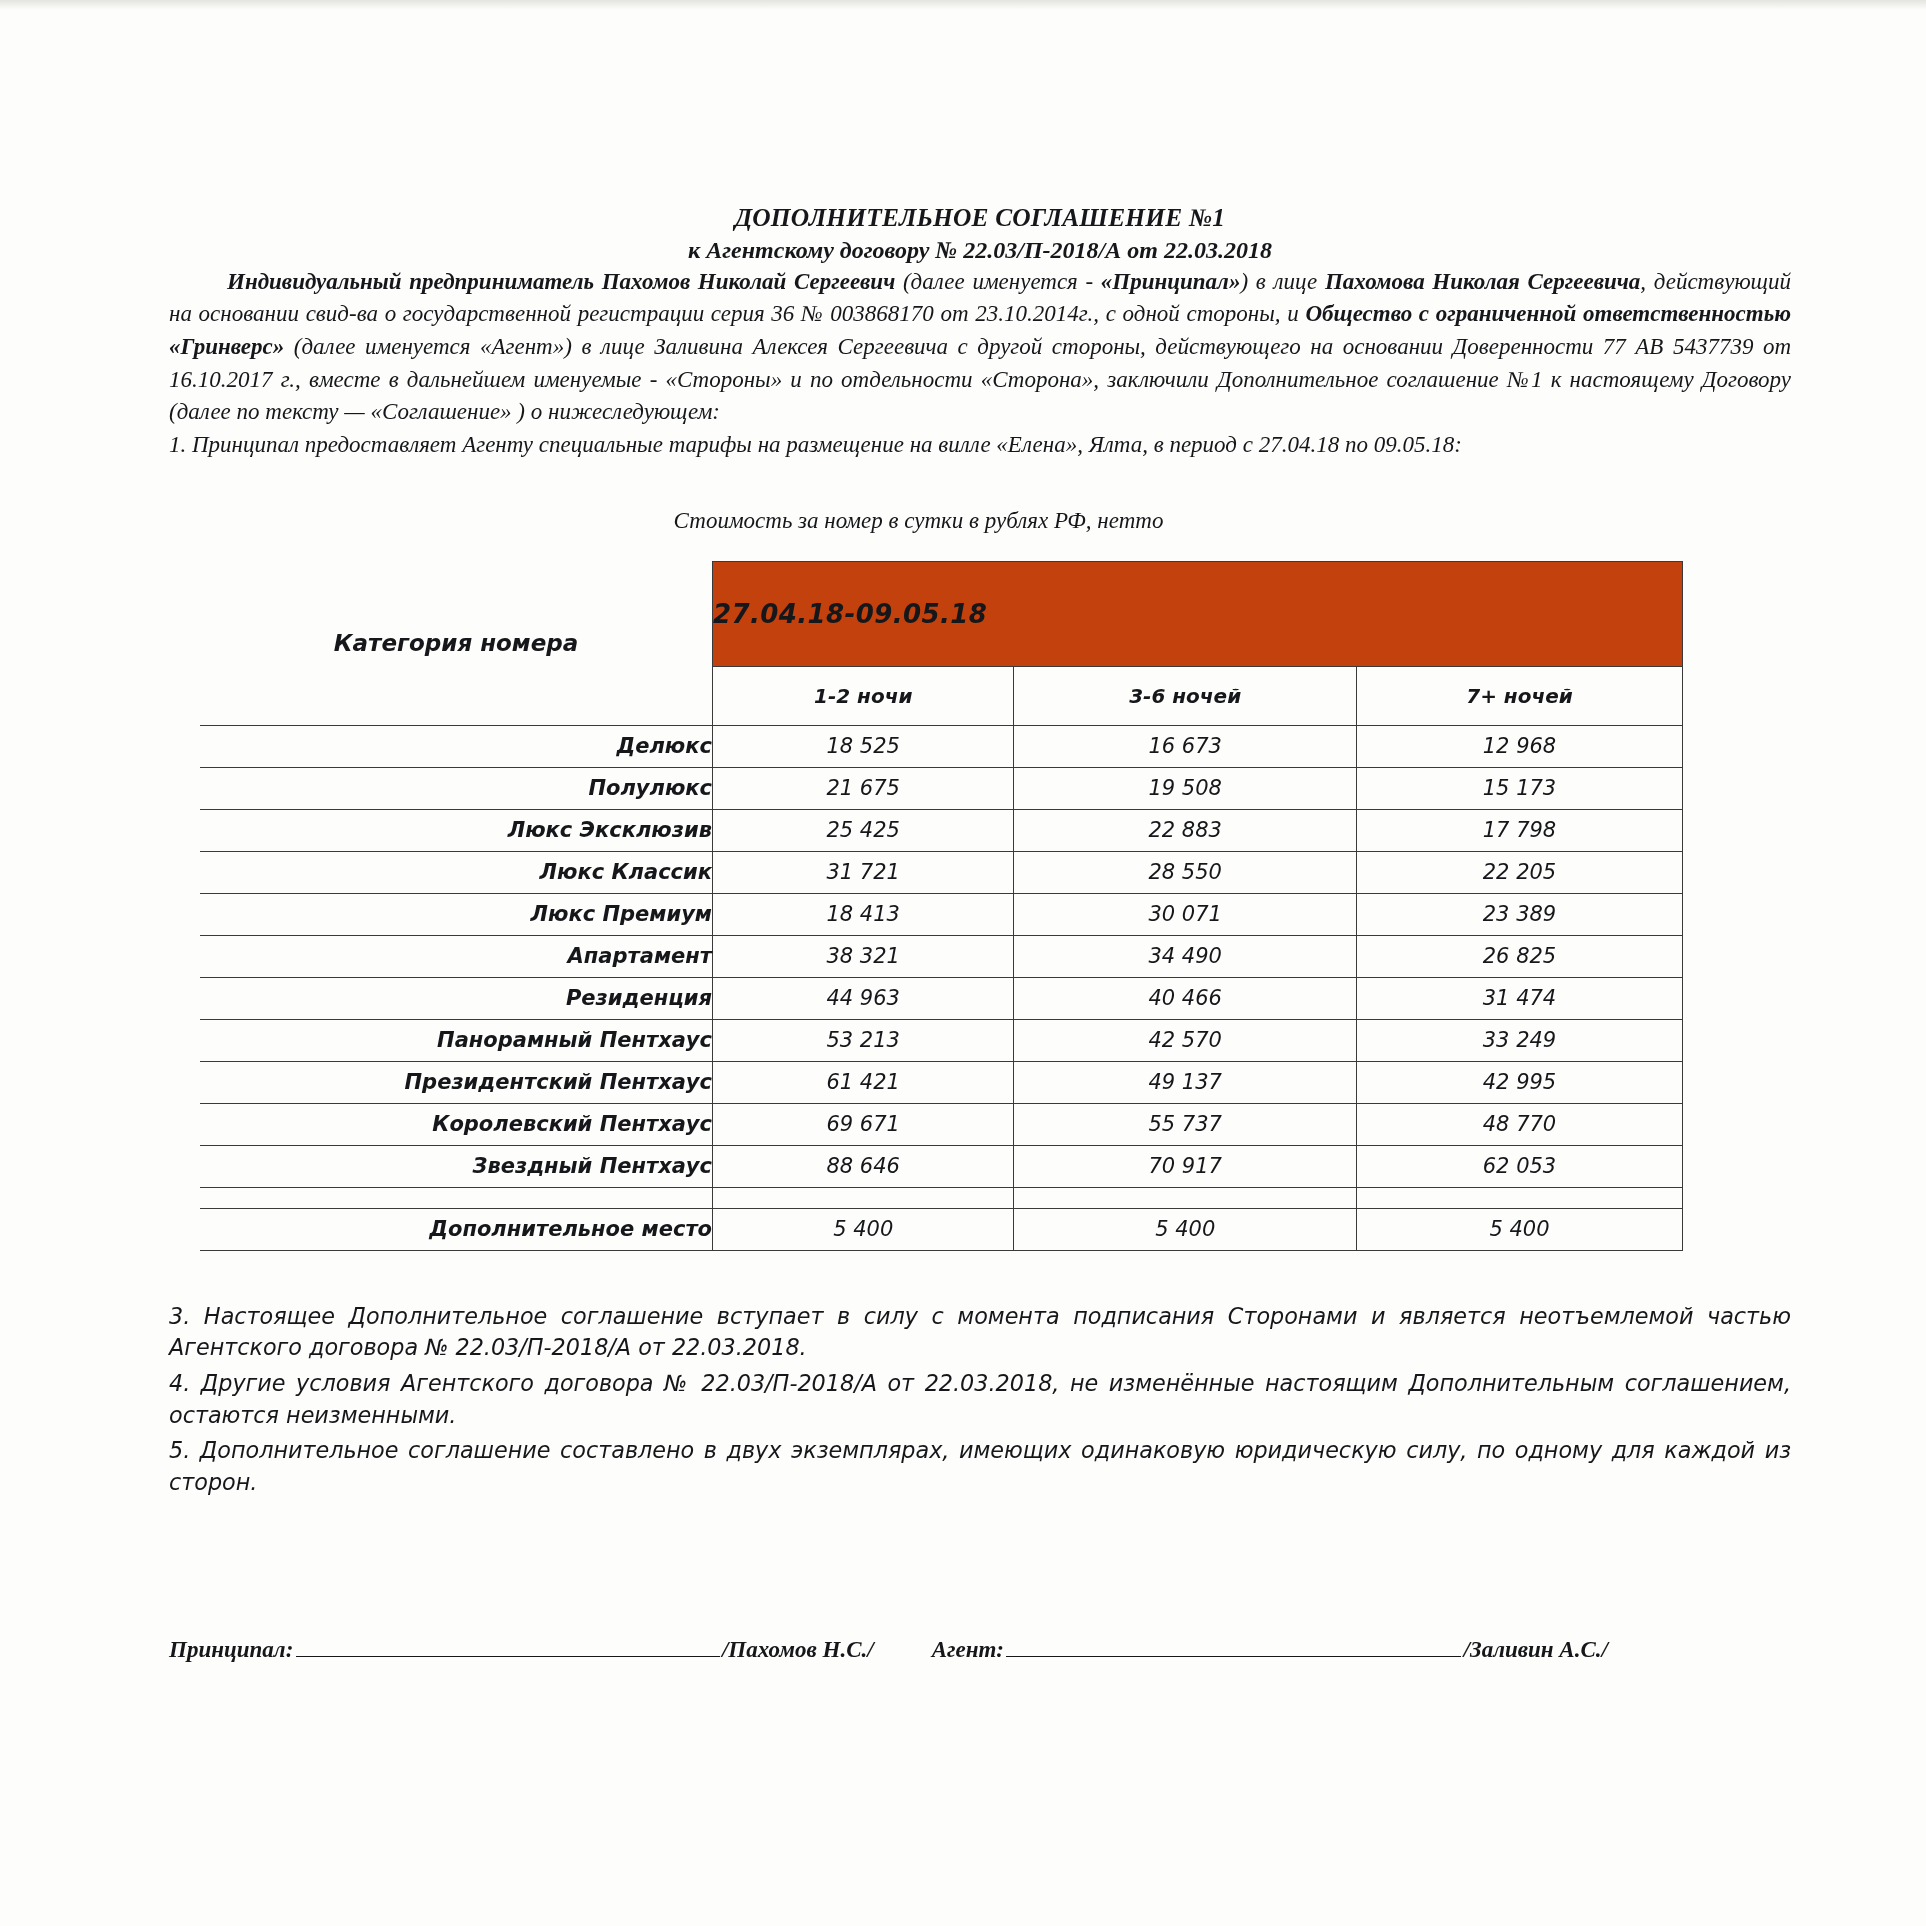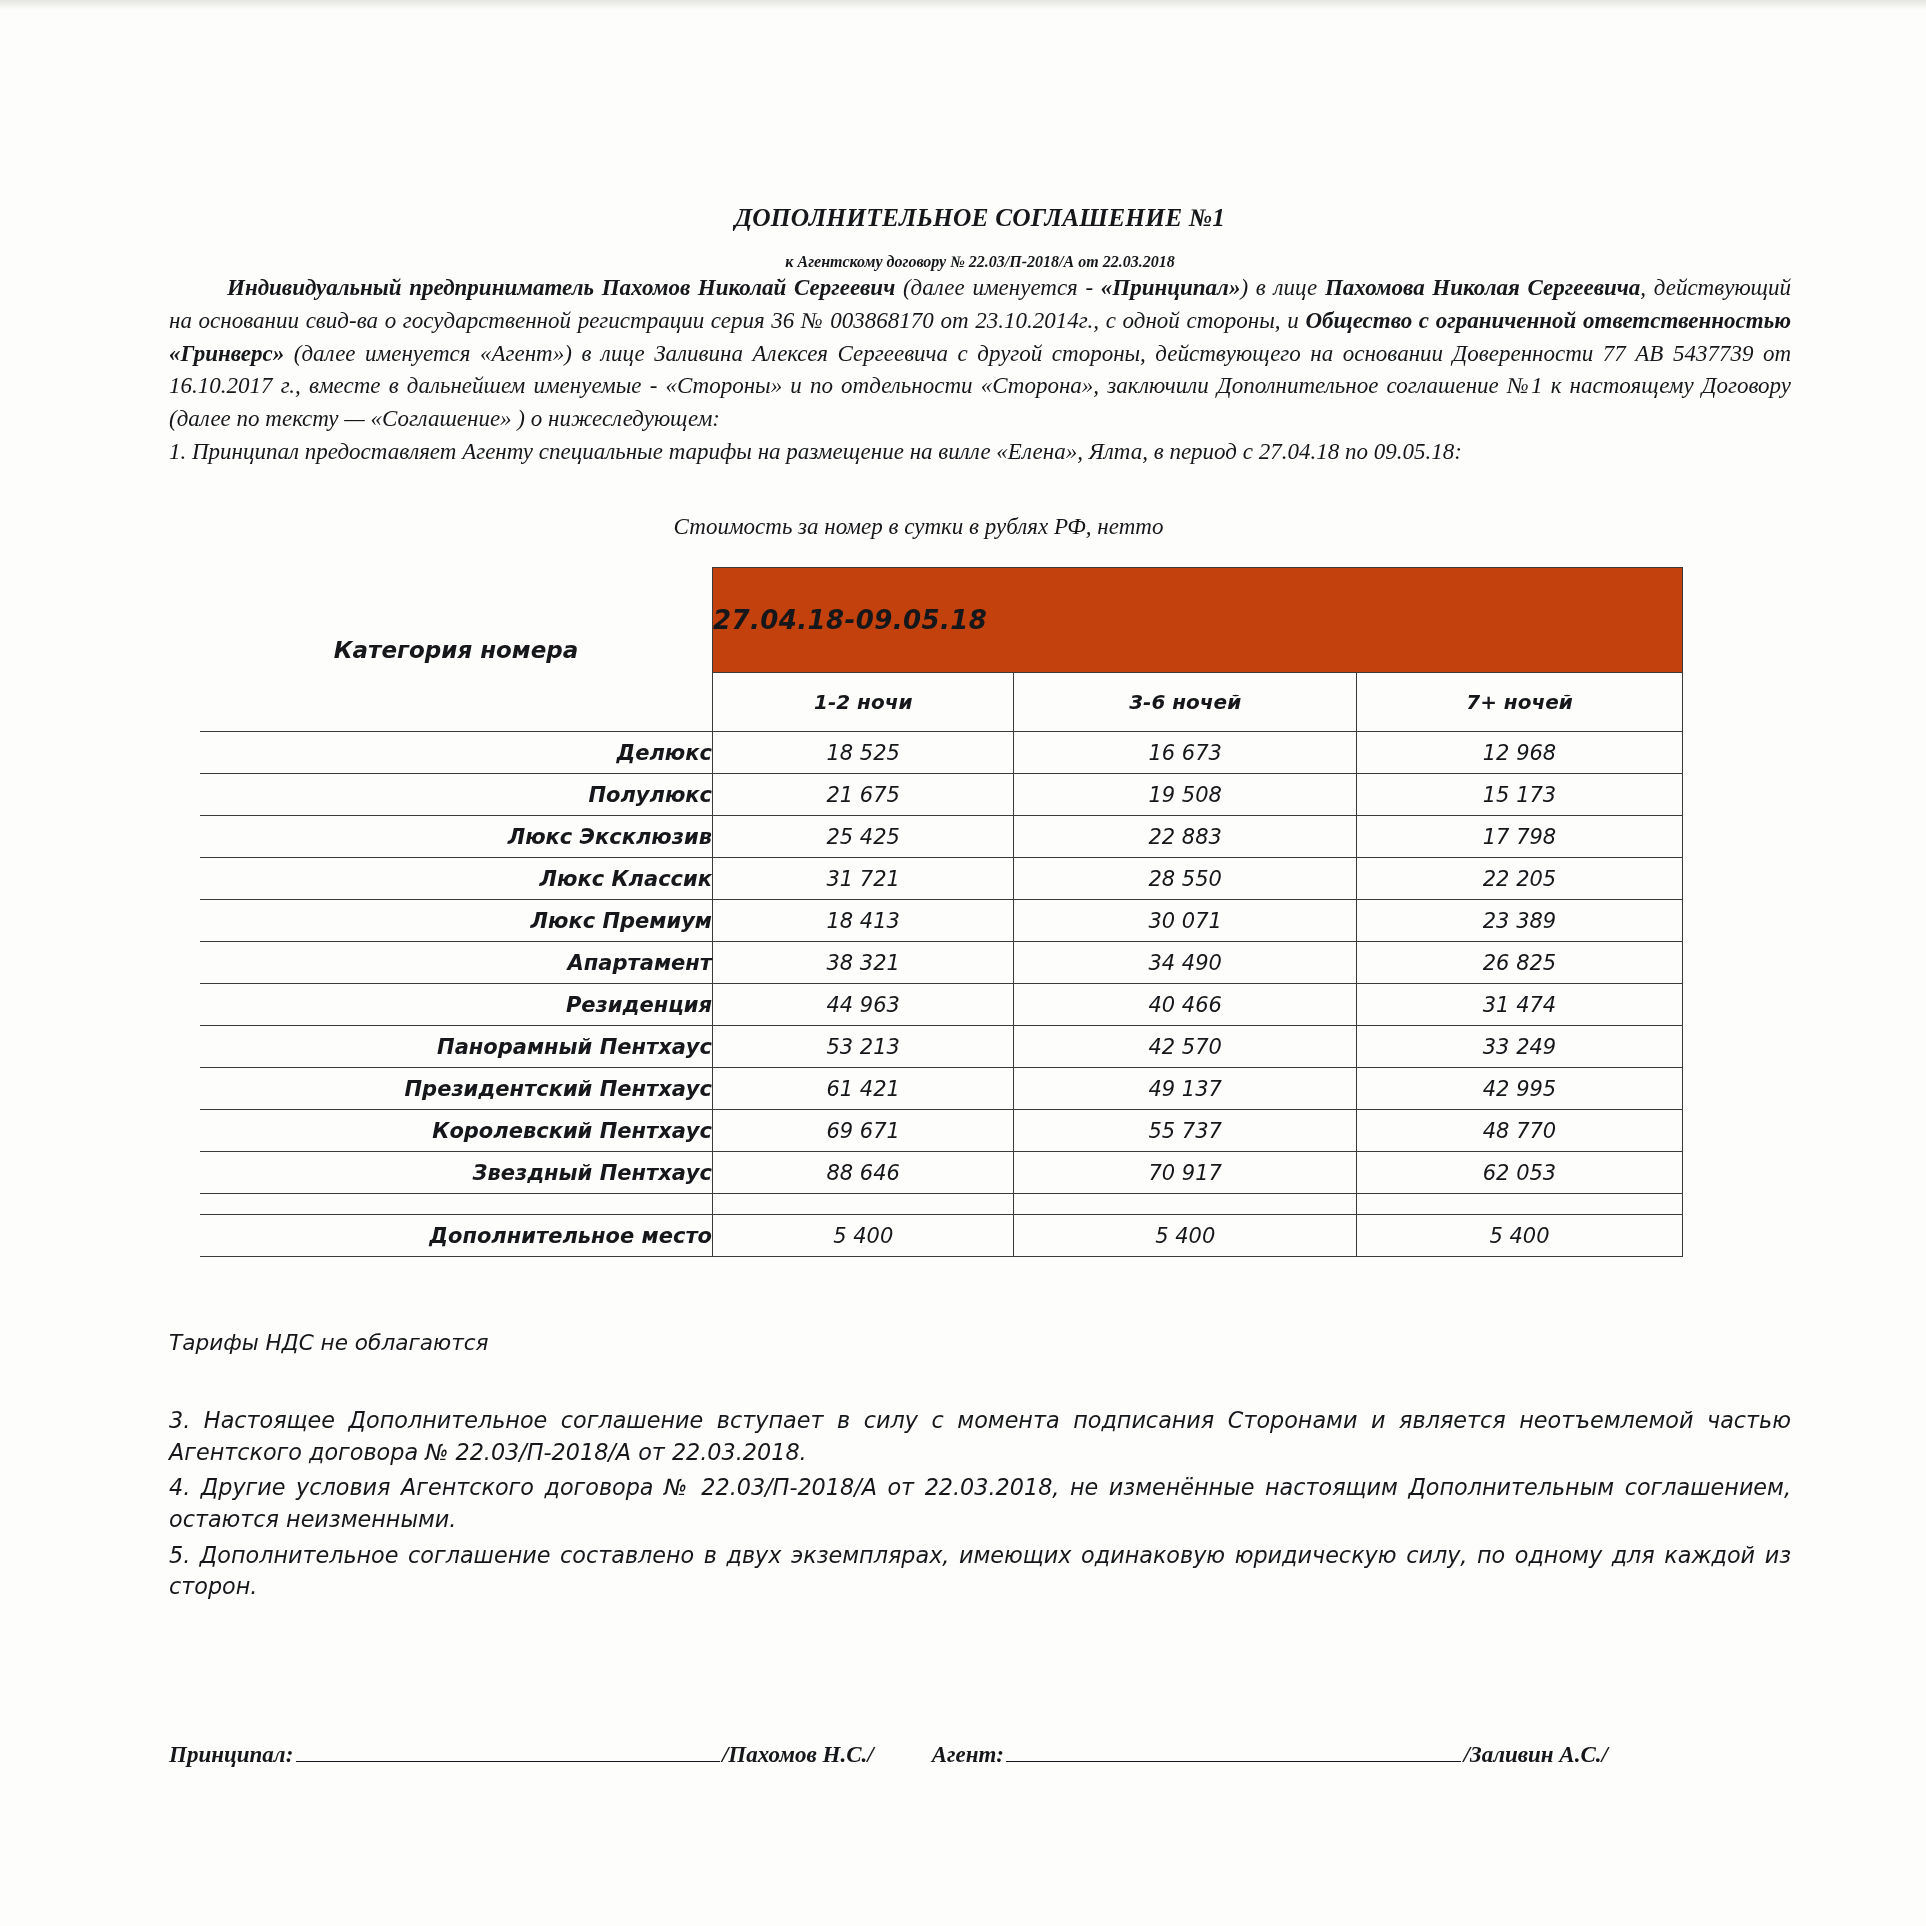--- a/index.html
+++ b/index.html
@@ -54,23 +54,23 @@
   .doc-title {
     text-align: center;
     font-weight: bold;
     font-size: 25.4px;
     letter-spacing: 0.2px;
     line-height: 1.28;
   }
   .doc-subtitle {
     text-align: center;
     font-weight: bold;
-    font-size: 16px;
+    font-size: 24px;
     line-height: 1.3;
-    margin-top: 18px;
+    margin-top: 1px;
   }
 
   .place-date-row {
     display: flex;
     justify-content: space-between;
     align-items: baseline;
     margin-top: 46px;
     font-size: 23px;
     font-weight: bold;
   }
@@ -312,21 +312,20 @@
           <tr class="extra-row">
             <td class="row-name">Дополнительное место</td>
             <td class="row-val">5 400</td>
             <td class="row-val">5 400</td>
             <td class="row-val">5 400</td>
           </tr>
         </tbody>
       </table>
     </div>
 
-    <div class="vat-note">Тарифы НДС не облагаются</div>
 
     <div class="clauses">
       <p>3. Настоящее Дополнительное соглашение вступает   в силу с момента подписания Сторонами и является неотъемлемой  частью Агентского договора №  22.03/П-2018/А от 22.03.2018.</p>
       <p>4. Другие  условия  Агентского  договора  №  22.03/П-2018/А  от  22.03.2018,  не  изменённые  настоящим Дополнительным соглашением, остаются неизменными.</p>
       <p>5. Дополнительное соглашение составлено в двух экземплярах, имеющих одинаковую юридическую силу, по одному для каждой из сторон.</p>
     </div>
 
     <div class="sign-row">
       <span class="sign-label">Принципал:</span>
       <span class="sign-line left"></span>

